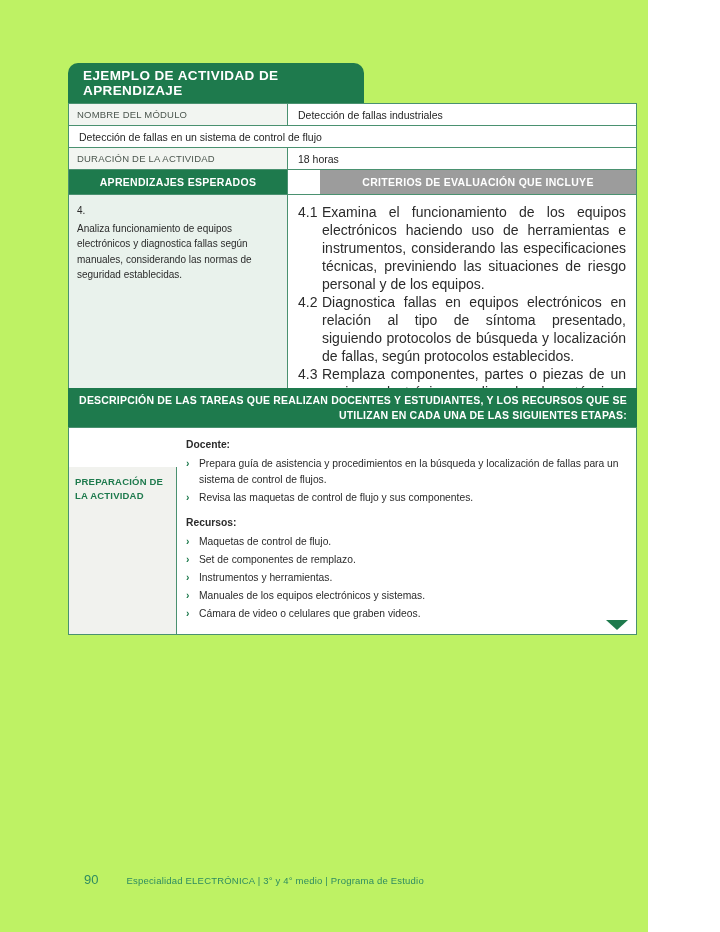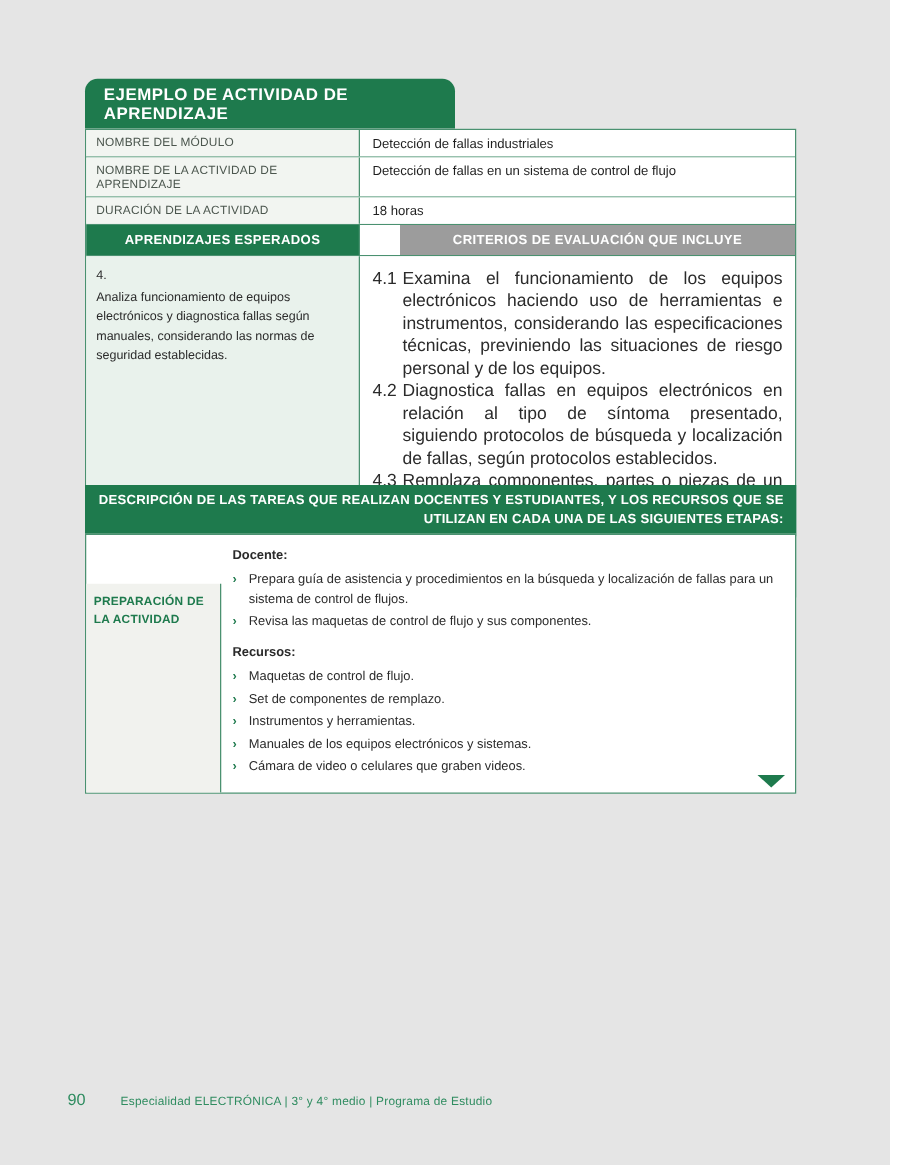--- a/index.html
+++ b/index.html
@@ -1,19 +1,19 @@
 <!DOCTYPE html>
 <html><head>
 <meta charset="utf-8">
 <style>
   html,body{margin:0;padding:0;background:#ffffff;}
   .page{
     position:relative;
-    width:712px;height:932px;
-    background:#e5e5e5;
+    width:648px;height:932px;
+    background:#bef264;
     font-family:"Liberation Sans", sans-serif;
     color:#222;
     overflow:hidden;
   }
   
   .tab{
     position:absolute;left:68px;top:63px;
     width:296px;height:40px;
     background:#1e7a4d;
     border-radius:10px 10px 0 0;
@@ -101,21 +101,21 @@
   .b-item .b-text{flex:1;}
   .tri{
     position:absolute;right:8px;bottom:4px;
     width:0;height:0;
     border-left:11px solid transparent;
     border-right:11px solid transparent;
     border-top:10px solid #1e7a4d;
   }
   
   .footer{
-    position:absolute;left:54px;top:872px;
+    position:absolute;left:84px;top:872px;
     display:flex;align-items:baseline;color:#2f8c60;
   }
   .footer .pnum{font-size:13px;}
   .footer .ftext{font-size:9.5px;margin-left:28px;letter-spacing:.2px;}
 </style>
 </head>
 <body>
 
 <div class="page">
 
@@ -124,21 +124,20 @@
   </div>
 
   <div class="table1">
 
     <div class="row">
       <div class="cell-label">NOMBRE DEL MÓDULO</div>
       <div class="cell-value">Detección de fallas industriales</div>
     </div>
 
     <div class="row">
-      <div class="cell-label">NOMBRE DE LA ACTIVIDAD DE APRENDIZAJE</div>
       <div class="cell-value">Detección de fallas en un sistema de control de flujo</div>
     </div>
 
     <div class="row">
       <div class="cell-label">DURACIÓN DE LA ACTIVIDAD</div>
       <div class="cell-value">18 horas</div>
     </div>
 
     <div class="row">
       <div class="hdr-left">APRENDIZAJES ESPERADOS</div>

